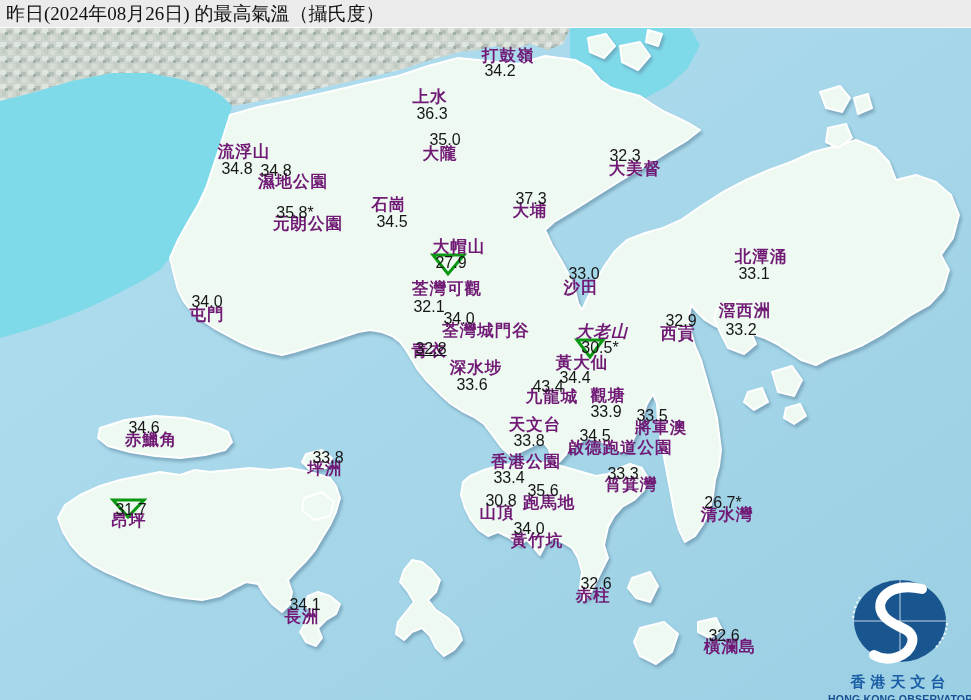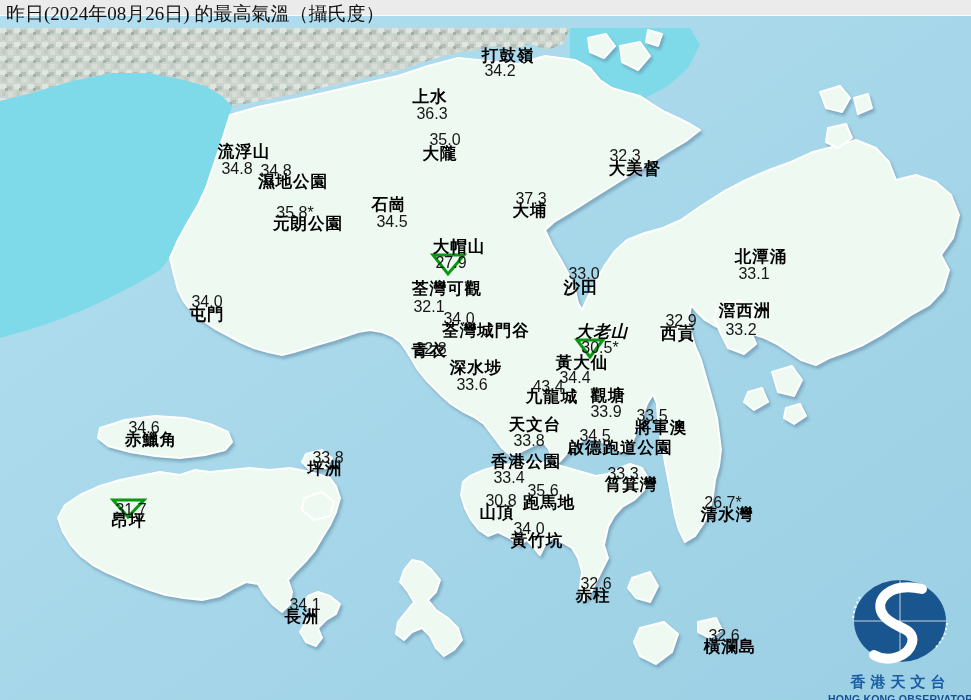--- a/index.html
+++ b/index.html
@@ -1,28 +1,28 @@
 <!DOCTYPE html>
 <html><head>
 <meta charset="utf-8">
 <style>
   html,body{margin:0;padding:0;background:#dfeef5;}
   #screen{position:relative;width:971px;height:700px;overflow:hidden;
           font-family:"Liberation Sans",sans-serif;}
   #map{position:absolute;left:0;top:0;z-index:1;}
   .land-group{filter:drop-shadow(2px 3px 1.5px rgba(95,135,160,.55));}
   .land-group polygon{fill:#eef9f1;stroke:#ffffff;stroke-width:2;stroke-linejoin:round;}
-  .titlebar{position:absolute;left:0;top:0;width:971px;height:16px;background:#ebebeb;
+  .titlebar{position:absolute;left:0;top:0;width:971px;height:28px;background:#ebebeb;
             z-index:8;box-sizing:border-box;padding-left:6px;line-height:27px;
             font-family:"Liberation Serif",serif;font-size:19px;color:#111;
             border-bottom:1px solid rgba(255,255,255,.8);white-space:nowrap;}
   #markers{position:absolute;left:0;top:0;z-index:5;}
   #markers .tri{fill:none;stroke:#0a9712;stroke-width:3;stroke-linejoin:miter;}
   #stations{position:absolute;left:0;top:0;width:971px;height:700px;z-index:6;pointer-events:none;}
-  .sname{position:absolute;transform:translateX(-50%);color:#000000;line-height:1;
+  .sname{position:absolute;transform:translateX(-50%);color:#701a75;line-height:1;
          font-family:"Liberation Serif",serif;font-size:16.5px;letter-spacing:1px;
          white-space:nowrap;font-weight:bold;}
   .sval{position:absolute;transform:translateX(-50%);color:#161616;line-height:1;
         font-family:"Liberation Sans",sans-serif;font-size:16px;white-space:nowrap;}
   .logo{position:absolute;left:828px;top:575px;width:145px;z-index:7;text-align:center;}
   .logo-zh{margin-top:2px;font-family:"Liberation Serif",serif;font-size:15px;
            letter-spacing:5px;color:#1a5da5;font-weight:bold;white-space:nowrap;}
   .logo-en{margin-top:1px;font-family:"Liberation Sans",sans-serif;font-size:10.5px;
            font-weight:bold;color:#164f92;letter-spacing:.2px;white-space:nowrap;}
 </style>

